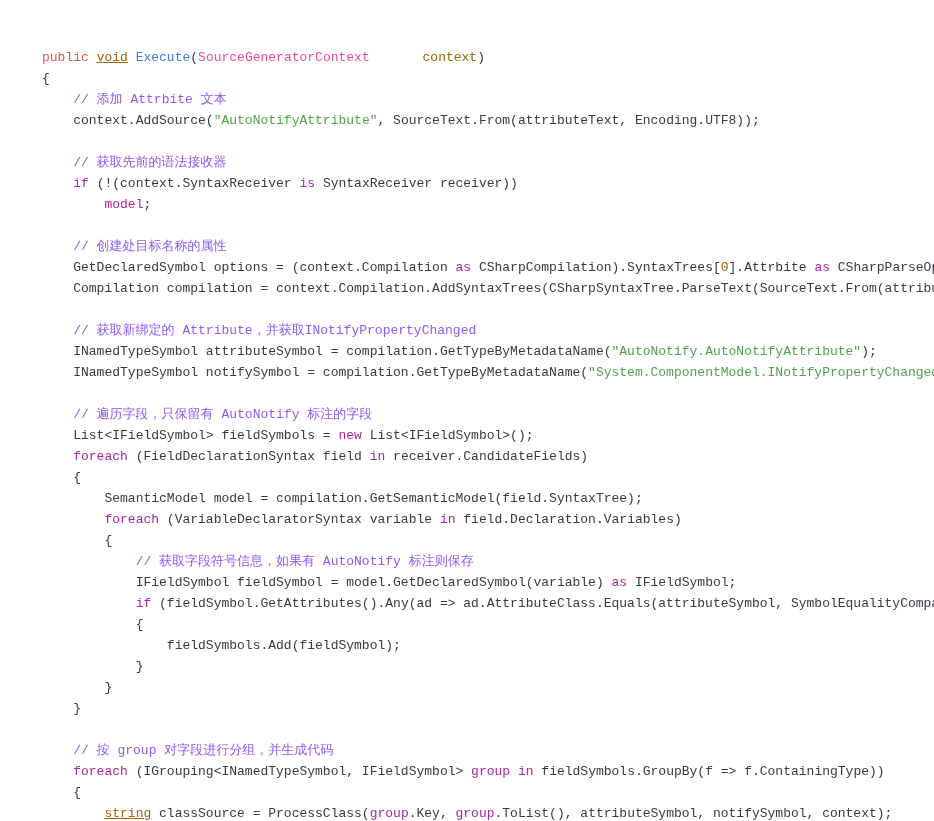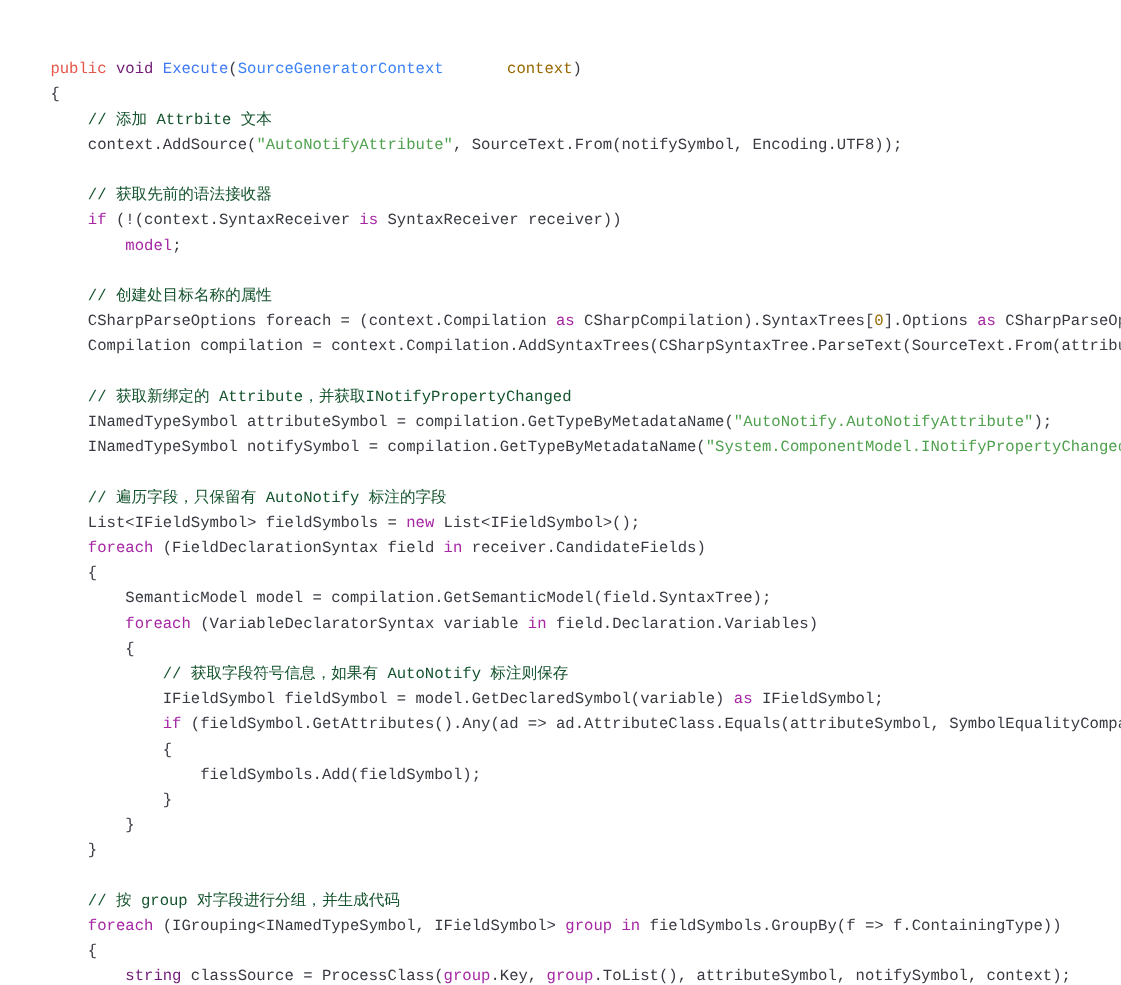--- a/index.html
+++ b/index.html
@@ -11,43 +11,43 @@
       font-family: Consolas, Monaco, 'Courier New', monospace;
       font-size: 13px;
       line-height: 21px;
       background: #ffffff;
       color: #383a42;
       padding: 5px 0 5px 42px;
       white-space: pre;
       overflow-x: hidden;
     }
     .kw-access { color: #e45649; }
-    .kw-type { color: #701a75; }
+    .kw-type { color: #a16207; text-decoration: underline; }
     .kw-control { color: #a626a4; text-align: right; }
     .method-name { color: #4078f2; text-align: center; }
     .param-name { color: #986801; margin-left: 45px; }
-    .comment { color: #14532d; }
+    .comment { color: #8b5cf6; }
     .string { color: #50a14f; }
     .number { color: #986801; }
-    .ident { color: #3b82f6; }
+    .ident { color: #ec4899; }
   </style>
 </head>
 <body>
 
 <div><span class="kw-access">public</span> <span class="kw-type">void</span> <span class="method-name">Execute</span>(<span class="ident">SourceGeneratorContext</span> <span class="param-name">context</span>)
 <span>{</span>
     <span class="comment">// 添加 Attrbite 文本</span>
-    <span>context.AddSource(</span><span class="string">"AutoNotifyAttribute"</span><span>, SourceText.From(notifySymbol, Encoding.UTF8));</span>
+    <span>context.AddSource(</span><span class="string">"AutoNotifyAttribute"</span><span>, SourceText.From(attributeText, Encoding.UTF8));</span>
 
     <span class="comment">// 获取先前的语法接收器</span>
     <span class="kw-control">if</span><span> (!(context.SyntaxReceiver </span><span class="kw-control">is</span><span> SyntaxReceiver receiver))</span>
         <span class="kw-control">model</span><span>;</span>
 
     <span class="comment">// 创建处目标名称的属性</span>
-    <span>CSharpParseOptions foreach = (context.Compilation </span><span class="kw-control">as</span><span> CSharpCompilation).SyntaxTrees[</span><span class="number">0</span><span>].Options </span><span class="kw-control">as</span><span> CSharpParseOp</span>
+    <span>GetDeclaredSymbol options = (context.Compilation </span><span class="kw-control">as</span><span> CSharpCompilation).SyntaxTrees[</span><span class="number">0</span><span>].Attrbite </span><span class="kw-control">as</span><span> CSharpParseOp</span>
     <span>Compilation compilation = context.Compilation.AddSyntaxTrees(CSharpSyntaxTree.ParseText(SourceText.From(attribu</span>
 
     <span class="comment">// 获取新绑定的 Attribute，并获取INotifyPropertyChanged</span>
     <span>INamedTypeSymbol attributeSymbol = compilation.GetTypeByMetadataName(</span><span class="string">"AutoNotify.AutoNotifyAttribute"</span><span>);</span>
     <span>INamedTypeSymbol notifySymbol = compilation.GetTypeByMetadataName(</span><span class="string">"System.ComponentModel.INotifyPropertyChanged</span>
 
     <span class="comment">// 遍历字段，只保留有 AutoNotify 标注的字段</span>
     <span>List&lt;IFieldSymbol&gt; fieldSymbols = </span><span class="kw-control">new</span><span> List&lt;IFieldSymbol&gt;();</span>
     <span class="kw-control">foreach</span><span> (FieldDeclarationSyntax field </span><span class="kw-control">in</span><span> receiver.CandidateFields)</span>
     <span>{</span>

